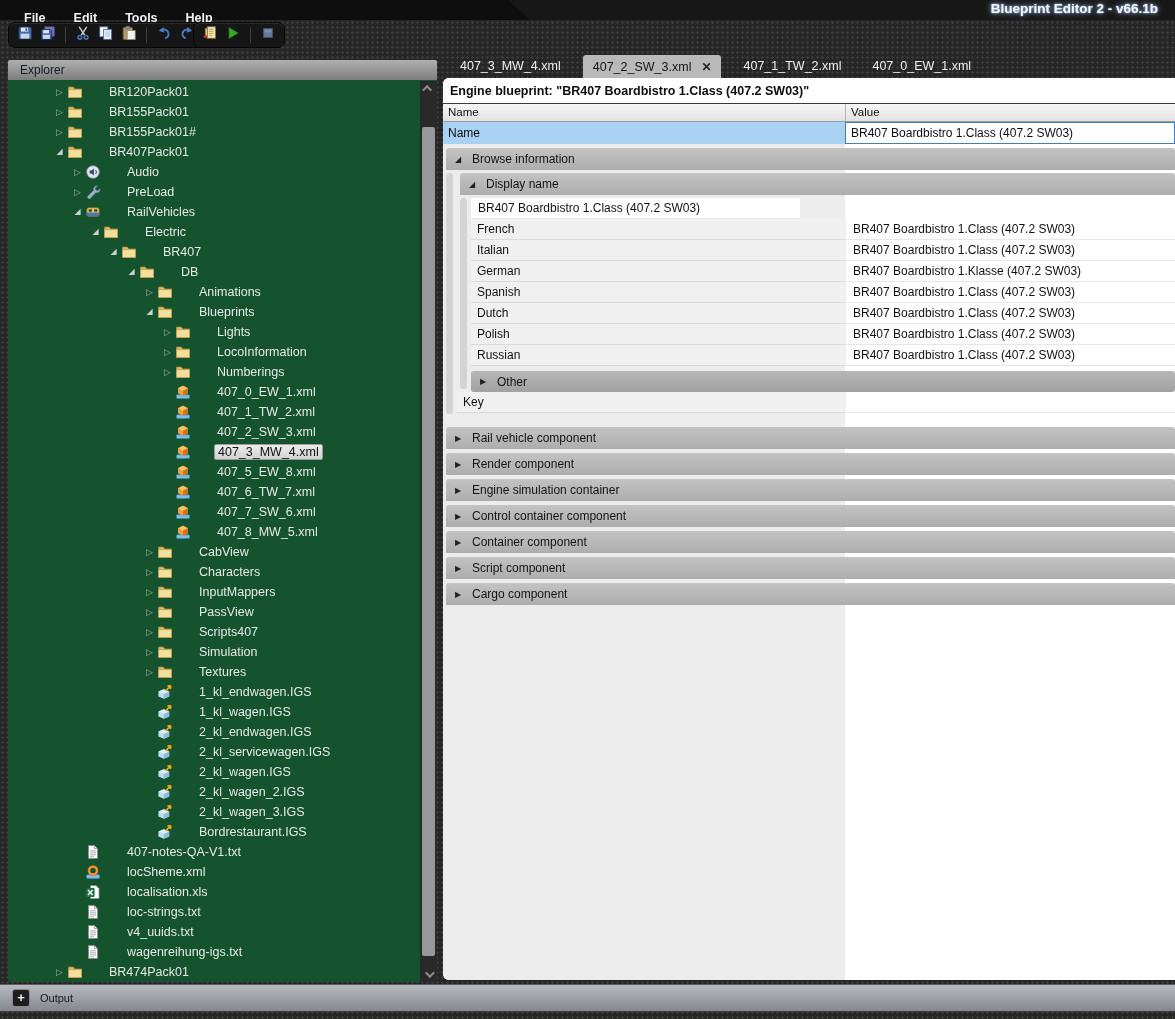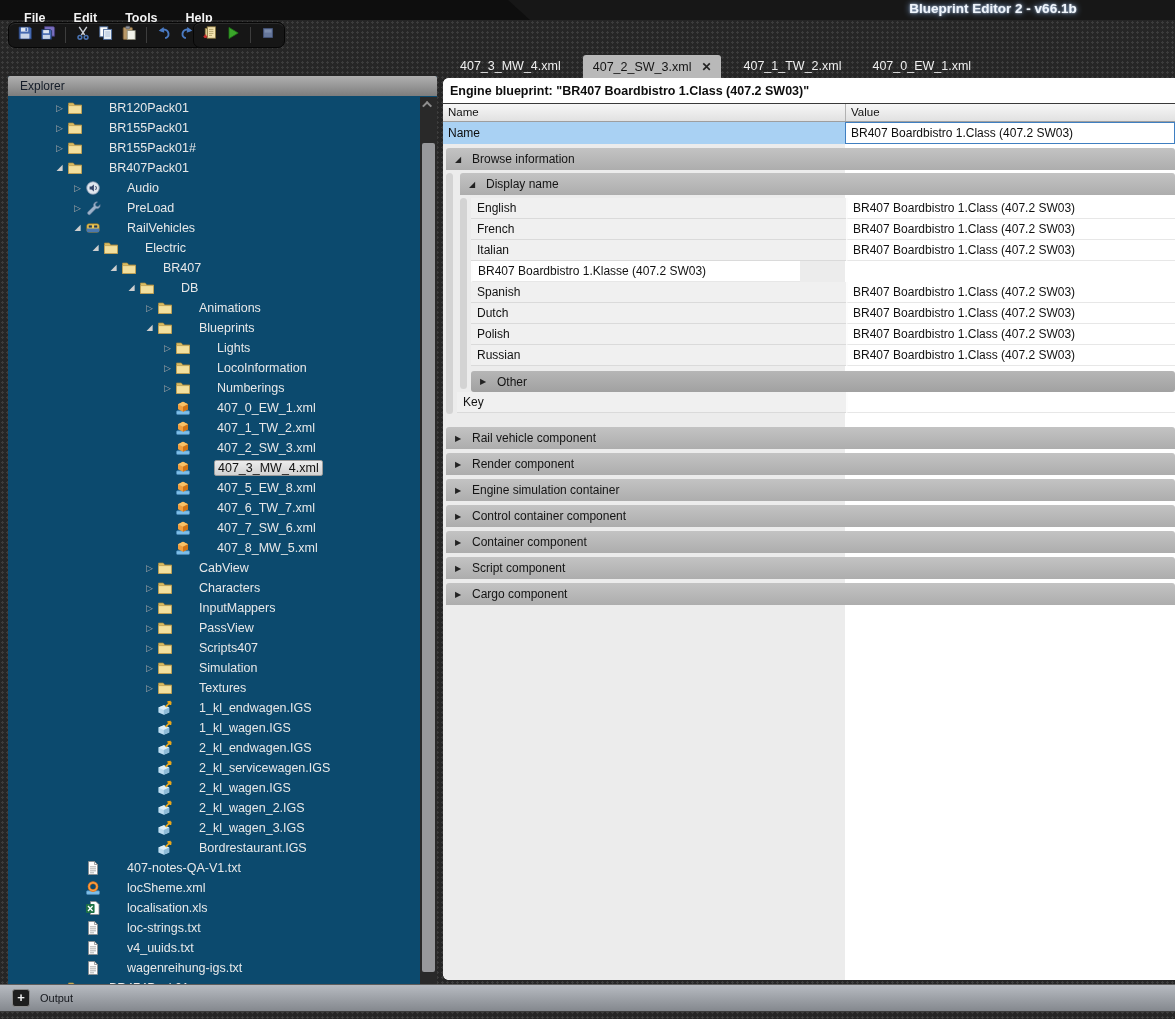--- a/index.html
+++ b/index.html
@@ -10,32 +10,32 @@
     background-image: radial-gradient(rgba(82,82,82,.5) 1px, transparent 1.15px);
     background-size:5px 5px;
     position:relative;
   }
   
   .titlebar { position:absolute; left:0; top:0; width:1175px; height:20px; background:#171717; }
   .menu-wedge { position:absolute; left:0; top:0; height:20px; width:530px; background:#0e0e0e;
     clip-path:polygon(0 0, 508px 0, 530px 100%, 0 100%); }
   .menubar { position:absolute; left:10px; top:0; height:36px; display:flex; align-items:center; }
   .menu-item { color:#f2f2f2; font-size:12.5px; font-weight:600; padding:0 14px; line-height:20px; cursor:default; }
-  .app-title { position:absolute; left:828px; top:1px; width:330px; text-align:center;
+  .app-title { position:absolute; left:828px; top:1px; width:330px; text-align:right;
     color:#eef4fb; font-size:13.5px; font-weight:600;
     text-shadow:0 0 6px rgba(150,195,255,.95), 0 0 2px rgba(255,255,255,.8); }
   .toolbar-group { position:absolute; top:22px; height:26px; background:#161616;
     border:1px solid #060606; border-radius:7px; box-shadow:inset 0 1px 0 #2c2c2c;
     display:flex; align-items:center; padding:0 7px; gap:5px; }
   .tb-btn { width:18px; height:18px; display:flex; align-items:center; justify-content:center; cursor:default; }
   .tb-btn svg { width:16px; height:16px; }
   .tb-sep { width:1px; height:16px; background:#3d3d3d; margin:0 3px; }
   
-  .explorer { position:absolute; left:8px; top:76px; width:429px; height:922px;
-    background:#0c4a6e; border-radius:2px; overflow:hidden; }
+  .explorer { position:absolute; left:8px; top:60px; width:429px; height:922px;
+    background:#14532d; border-radius:2px; overflow:hidden; }
   .explorer-header { height:20px; background:linear-gradient(#b0b0b0,#7d7d7d);
     color:#141c28; font-size:12px; line-height:20px; padding-left:12px; }
   .tree { position:absolute; left:0; top:21px; right:17px; bottom:0; overflow:hidden; }
   .trow { height:20px; display:flex; align-items:center; font-size:12.5px; color:#e8e8e8; white-space:nowrap; cursor:default; }
   .texp { width:15px; flex:0 0 15px; text-align:center; font-size:9px; line-height:20px; }
   .texp.c { color:#a9a9a9; }
   .texp.e { color:#cfcfcf; font-size:8px; }
   .ticon { width:16px; height:16px; flex:0 0 16px; margin-right:4px; }
   .ticon svg { width:16px; height:16px; display:block; }
   .tlabel { padding:1px 3px;margin-left:19px; }
@@ -719,32 +719,32 @@
         </div>
         <div class="sec-body">
           <div class="section">
             <div class="cat-bar sub">
               <span class="arr">◢</span>
               <span>Display name</span>
             </div>
             <div class="sec-body">
               <div id="langrows">
                   <div class="prow">
-                    <div class="pname">English</div>
                     <div class="pval">BR407 Boardbistro 1.Class (407.2 SW03)</div>
                   </div>
                   <div class="prow">
                     <div class="pname">French</div>
                     <div class="pval">BR407 Boardbistro 1.Class (407.2 SW03)</div>
                   </div>
                   <div class="prow">
                     <div class="pname">Italian</div>
                     <div class="pval">BR407 Boardbistro 1.Class (407.2 SW03)</div>
                   </div>
                   <div class="prow">
+                    <div class="pname">German</div>
                     <div class="pval">BR407 Boardbistro 1.Klasse (407.2 SW03)</div>
                   </div>
                   <div class="prow">
                     <div class="pname">Spanish</div>
                     <div class="pval">BR407 Boardbistro 1.Class (407.2 SW03)</div>
                   </div>
                   <div class="prow">
                     <div class="pname">Dutch</div>
                     <div class="pval">BR407 Boardbistro 1.Class (407.2 SW03)</div>
                   </div>

